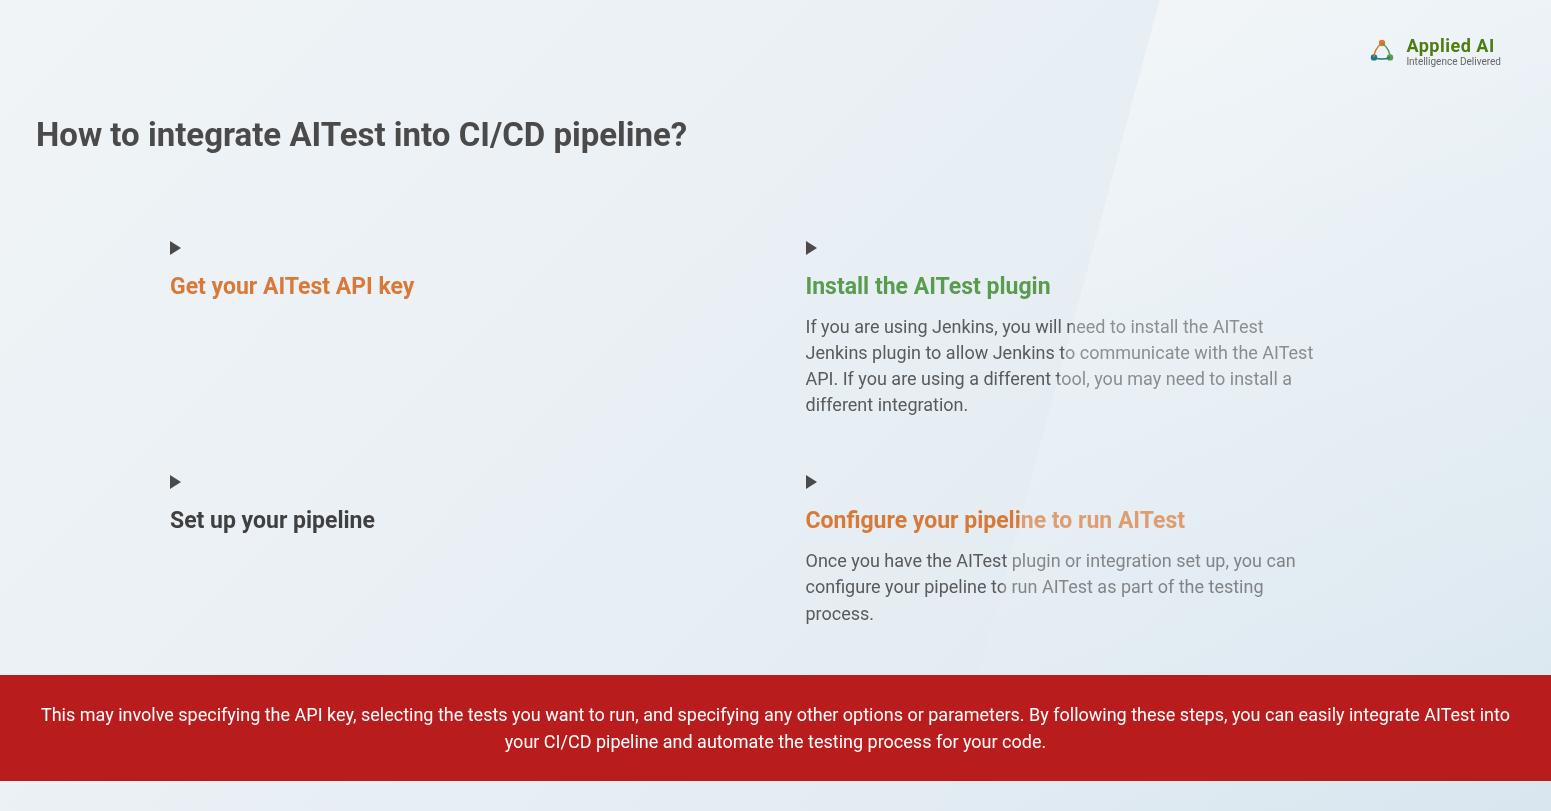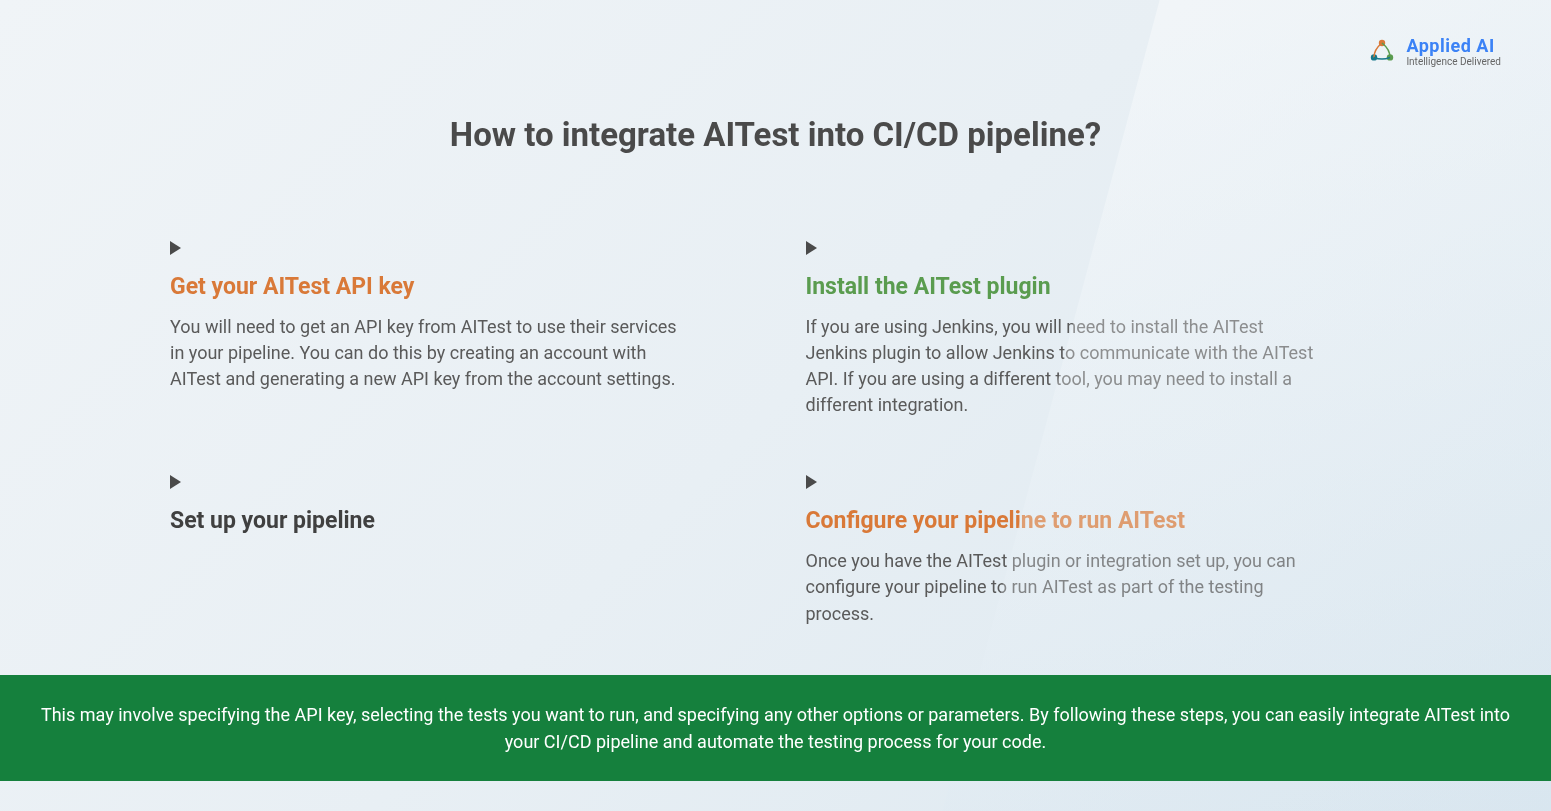--- a/index.html
+++ b/index.html
@@ -27,29 +27,29 @@
     right: 50px;
     display: flex;
     align-items: center;
     gap: 8px;
   }
   .logo-icon {
     width: 32px;
     height: 32px;
   }
   .logo-text { display: flex; flex-direction: column; }
-  .logo-name { font-size: 18px; font-weight: 700; color: #3b82f6; letter-spacing: 0.5px; }
+  .logo-name { font-size: 18px; font-weight: 700; color: #4d7c0f; letter-spacing: 0.5px; }
   .logo-tag { font-size: 10px; color: #666; }
   .main-title {
-    text-align: center;
+    text-align: left;
     font-size: 33px;
     font-weight: 700;
     color: #4a4a4a;
     margin-top: 115px;
-    padding: 0 4px;
+    padding: 0 36px;
   }
   .content {
     display: grid;
     grid-template-columns: 1fr 1fr;
     gap: 50px 60px;
     padding: 80px 170px 0;
   }
   .item { display: flex; align-items: flex-start; gap: 18px; flex-direction: column; }
   .bullet {
     flex-shrink: 0;
@@ -74,21 +74,21 @@
     font-size: 18px;
     line-height: 1.45;
     color: #5a5a5a;
     max-width: 520px;
   }
   .footer {
     position: absolute;
     bottom: 30px;
     left: 0;
     right: 0;
-    background: #15803d;
+    background: #b91c1c;
     color: #ffffff;
     text-align: center;
     padding: 26px 24px;
     font-size: 18px;
     line-height: 1.5;
   }
 </style>
 </head>
 <body>
 
@@ -109,21 +109,20 @@
   </div>
 </div>
 
 <h1 class="main-title">How to integrate AITest into CI/CD pipeline?</h1>
 
 <div class="content">
   <div class="item">
     <div class="bullet"></div>
     <div class="item-body">
       <div class="item-title c-orange">Get your AITest API key</div>
-      <div class="item-desc">You will need to get an API key from AITest to use their services in your pipeline. You can do this by creating an account with AITest and generating a new API key from the account settings.</div>
     </div>
   </div>
   <div class="item">
     <div class="bullet"></div>
     <div class="item-body">
       <div class="item-title c-green">Install the AITest plugin</div>
       <div class="item-desc">If you are using Jenkins, you will need to install the AITest Jenkins plugin to allow Jenkins to communicate with the AITest API. If you are using a different tool, you may need to install a different integration.</div>
     </div>
   </div>
   <div class="item">

